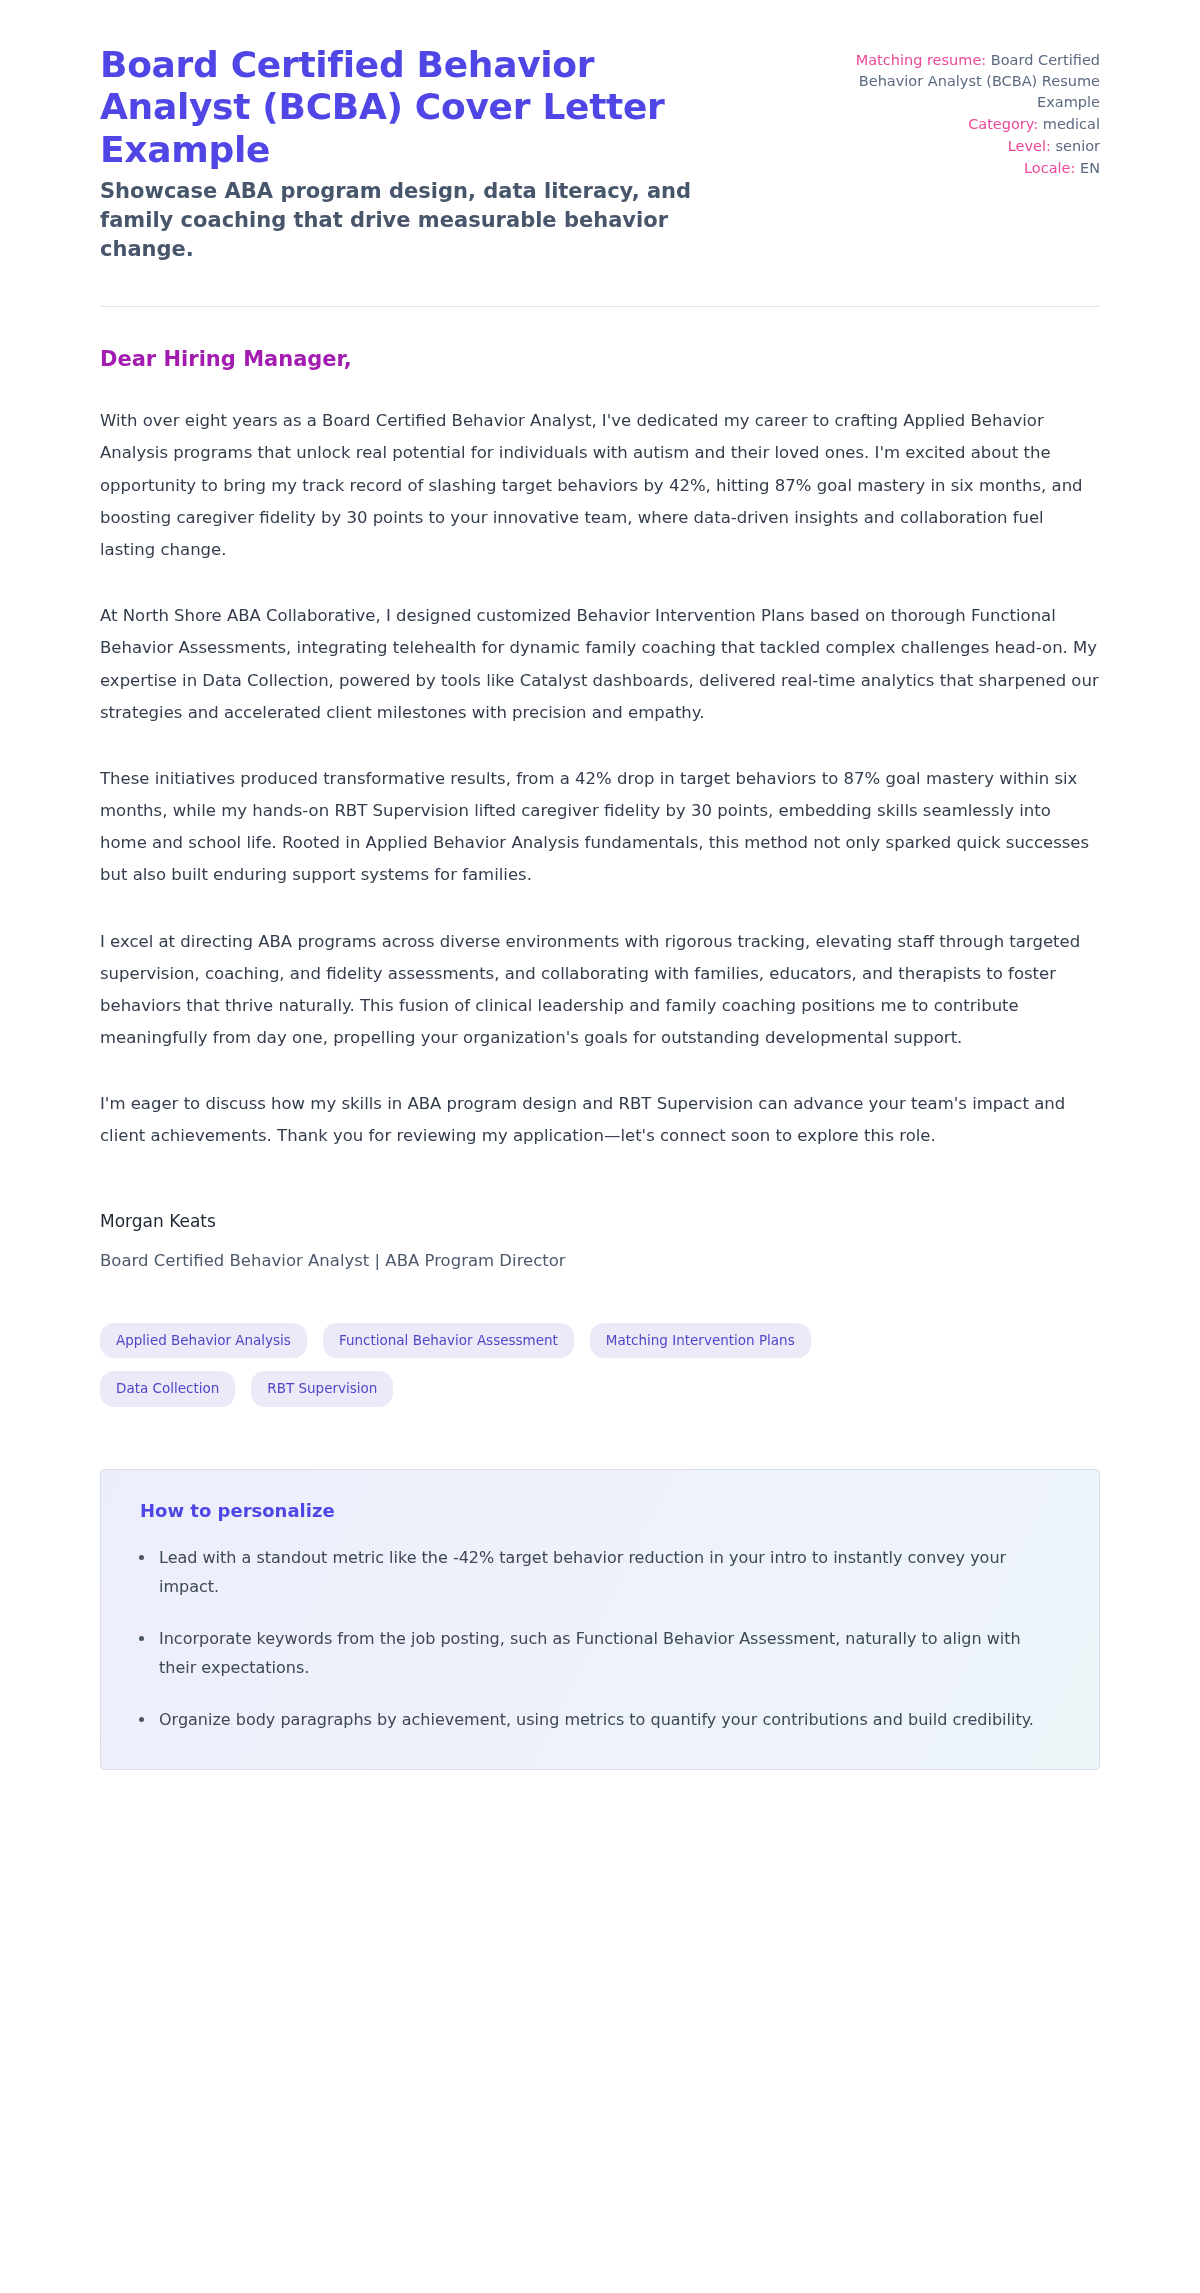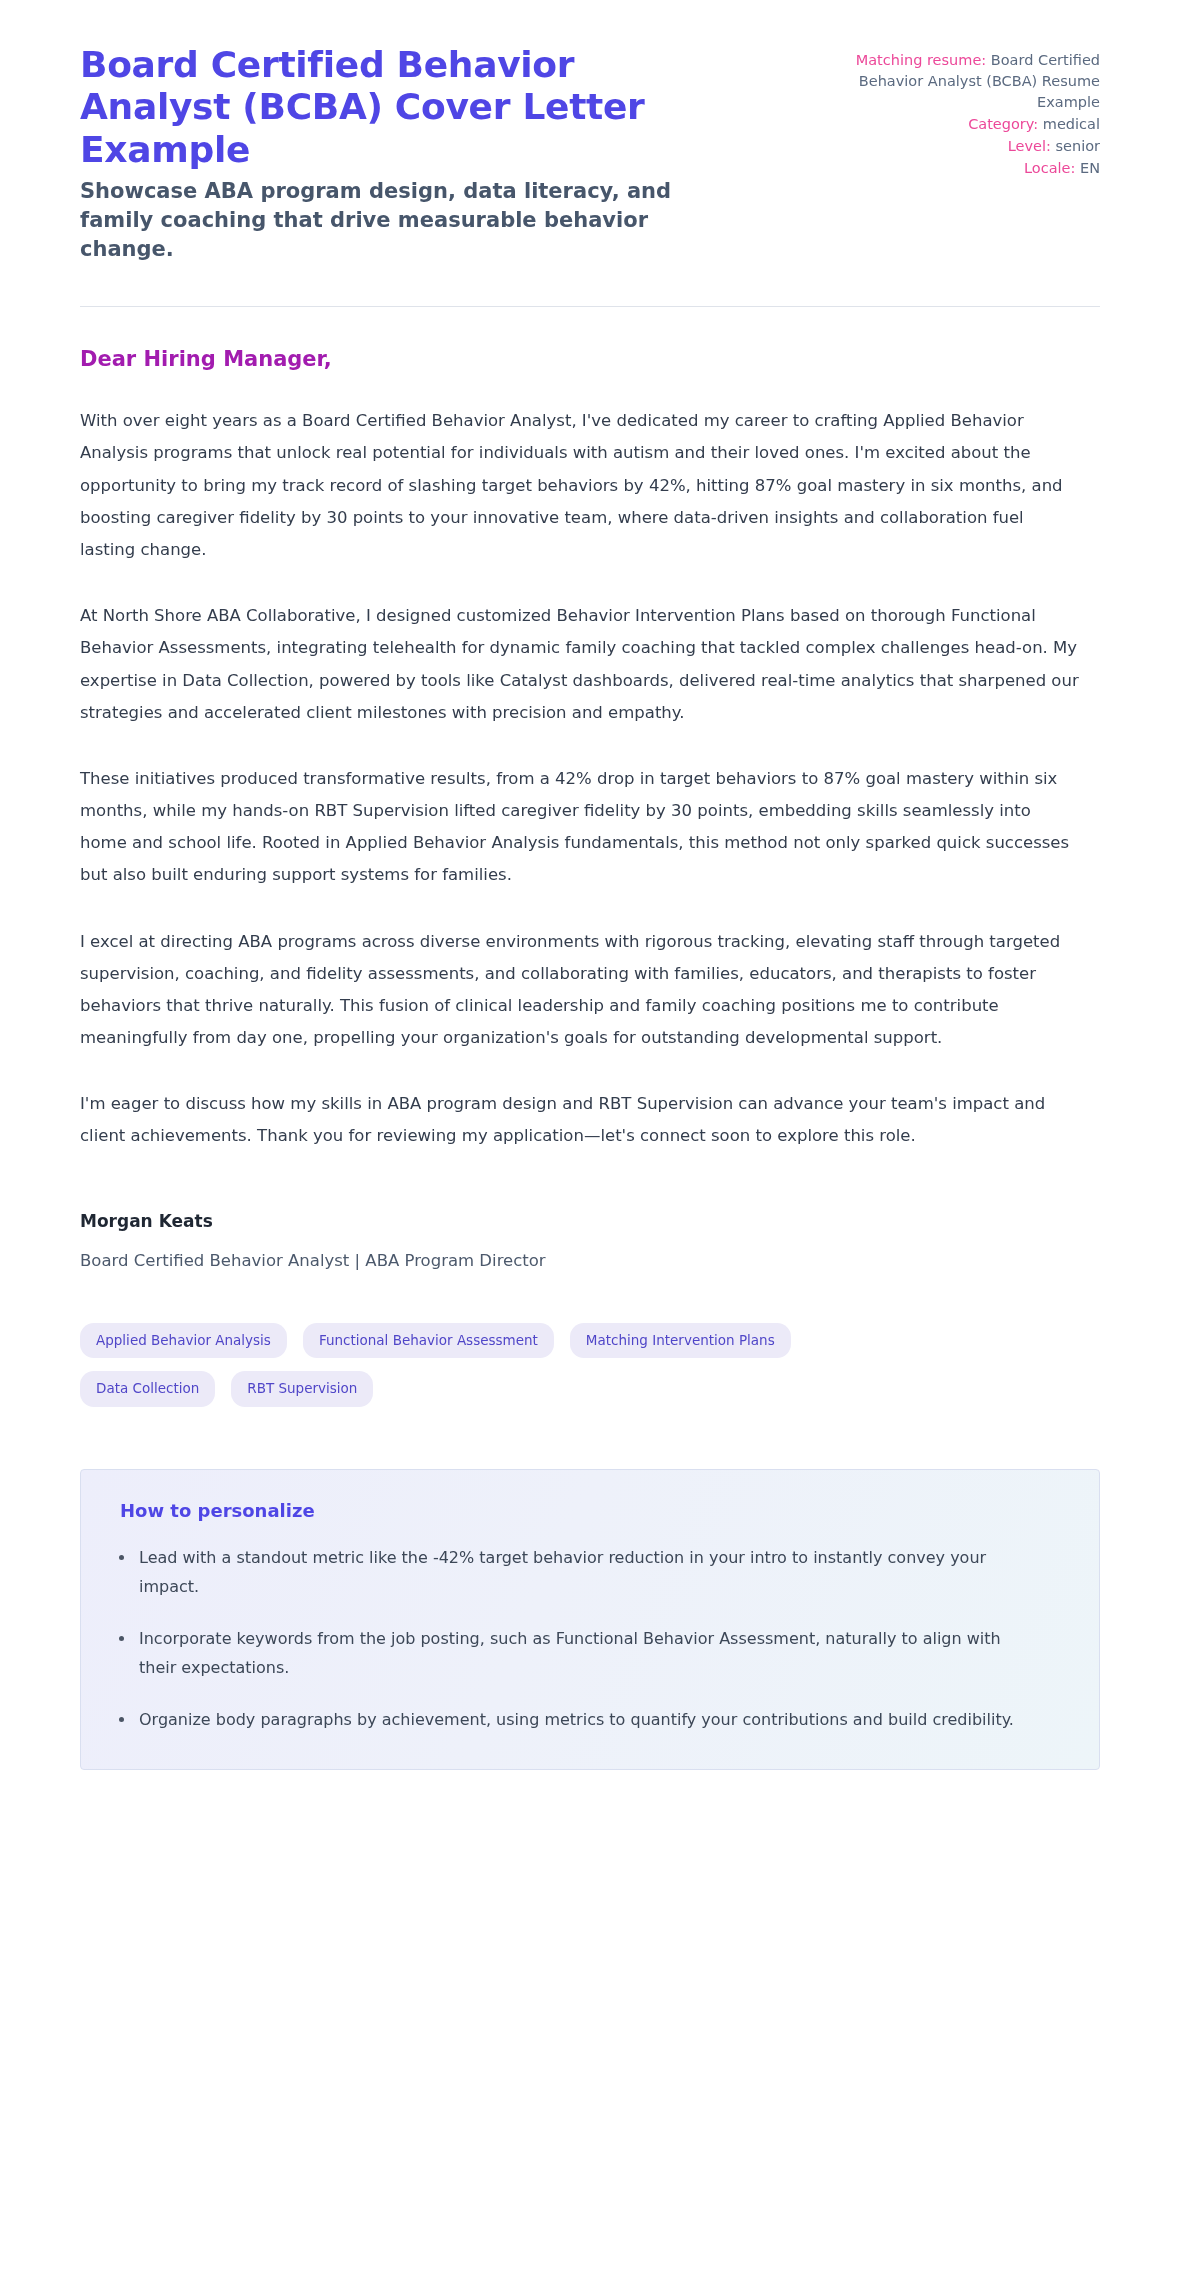--- a/index.html
+++ b/index.html
@@ -12,21 +12,21 @@
   body {
     width: 1200px;
     min-height: 2293px;
     font-family: "DejaVu Sans", "Liberation Sans", sans-serif;
     color: #2f3a4a;
     -webkit-font-smoothing: antialiased;
   }
 
   .page {
     width: 1200px;
-    padding: 44px 100px 40px 80px;
+    padding: 44px 100px 40px 100px;
   }
 
   
   .header {
     display: flex;
     align-items: flex-start;
     justify-content: space-between;
     gap: 40px;
   }
   .header-left {
@@ -89,21 +89,21 @@
     color: #333d4d;
     margin: 0 0 34px 0;
     max-width: 1000px;
   }
 
   .signature {
     margin-top: 58px;
   }
   .sign-name {
     font-size: 17px;
-    font-weight: 700;
+    font-weight: 400;
     color: #1f2733;
     margin: 0 0 20px 0;
   }
   .sign-role {
     font-size: 16.5px;
     color: #4c596c;
     margin: 0;
   }
 
   

